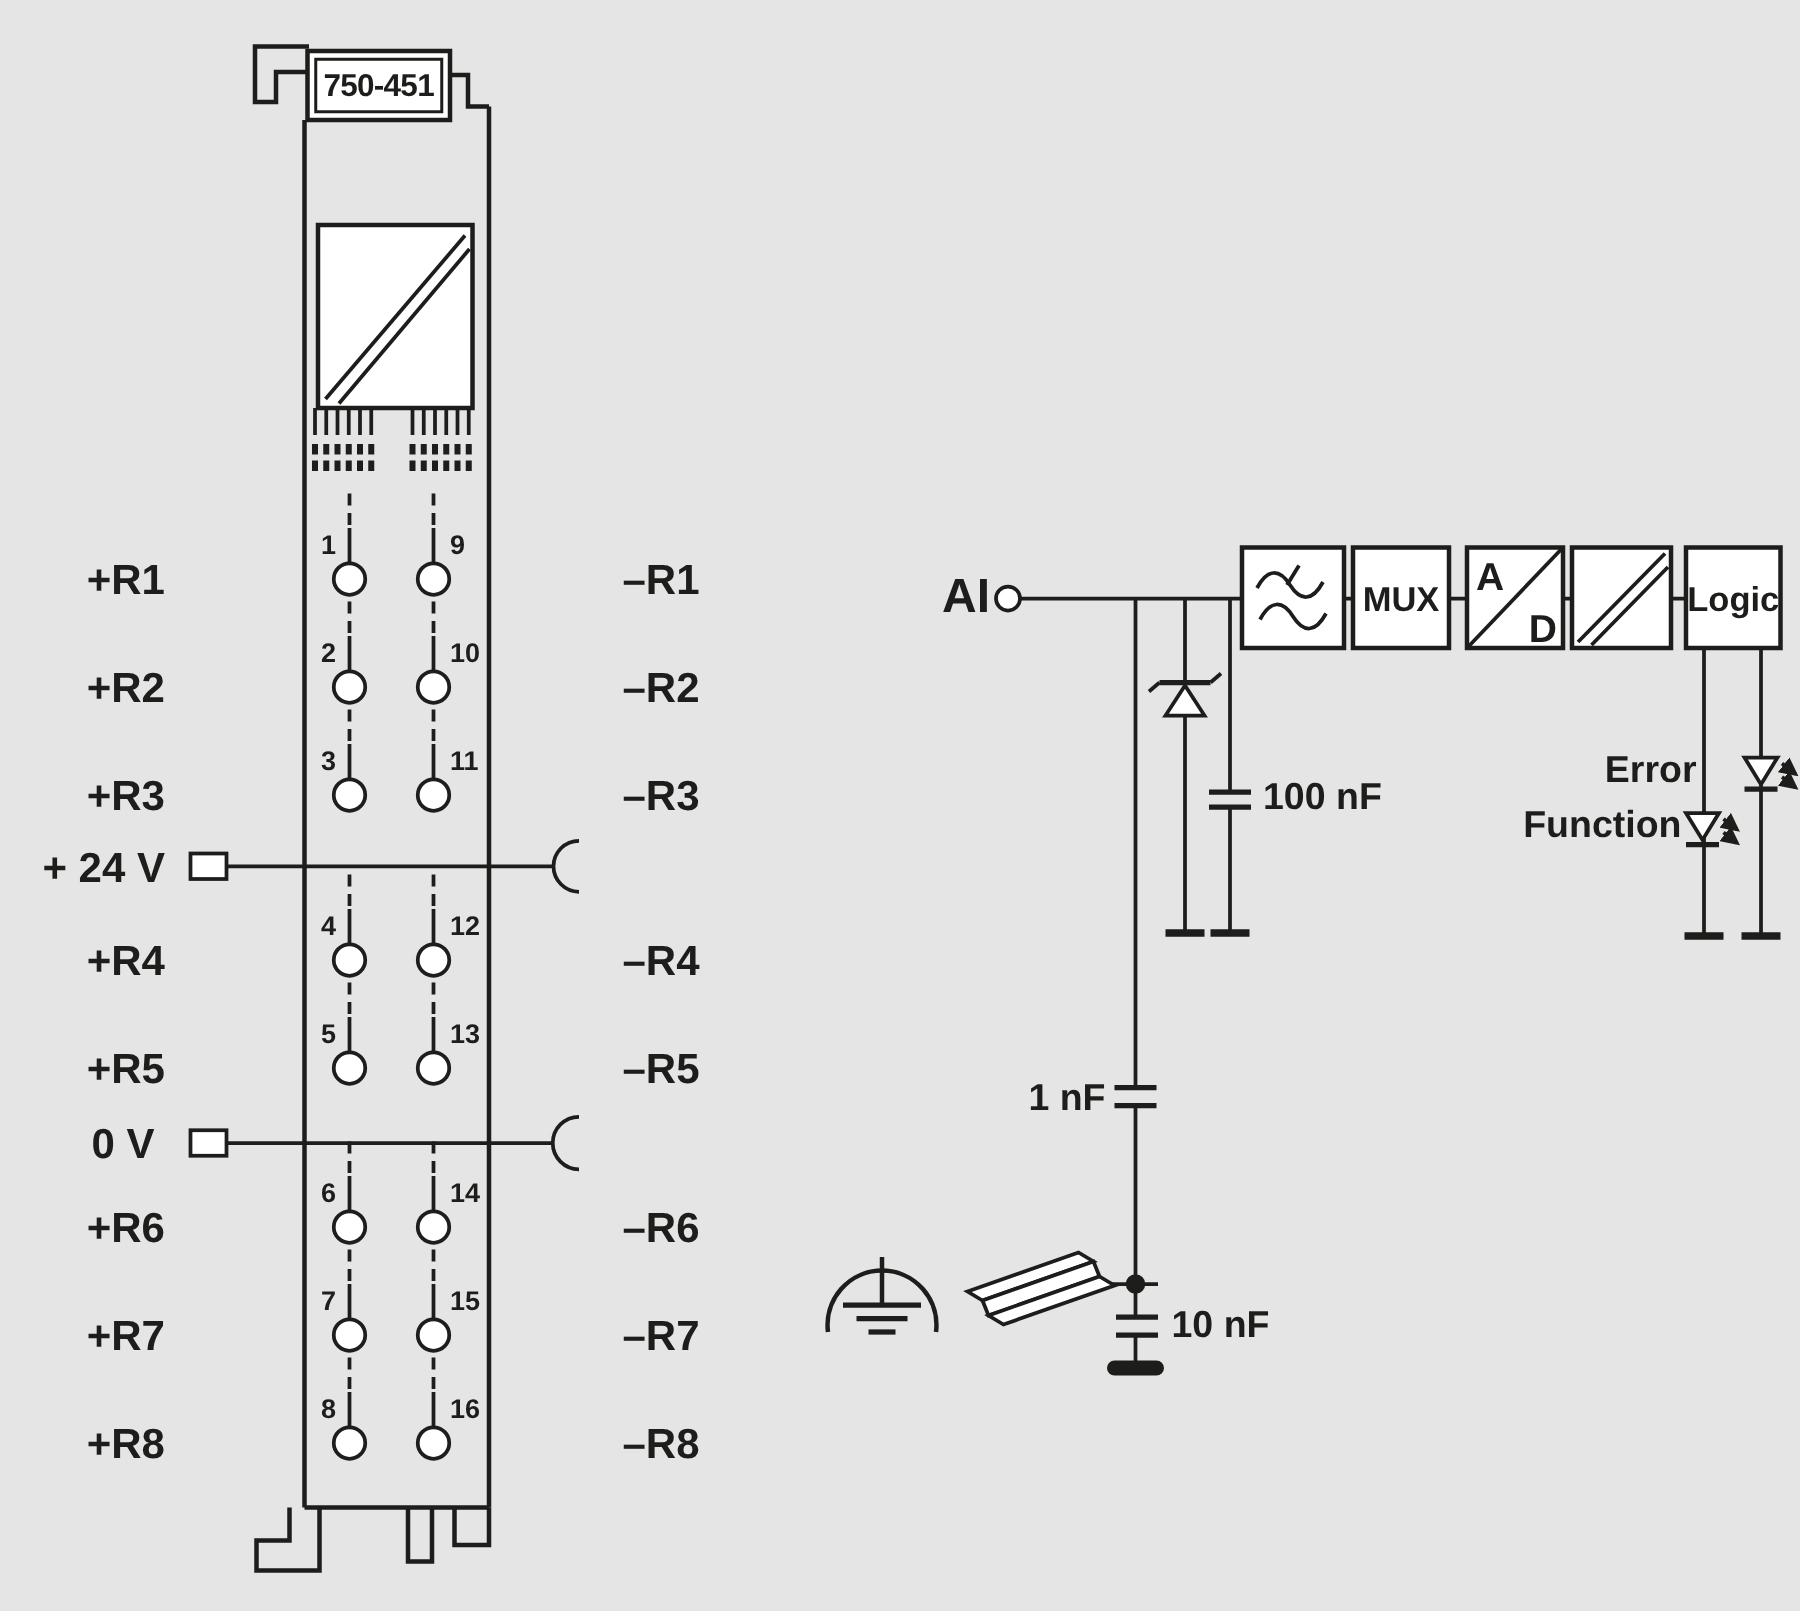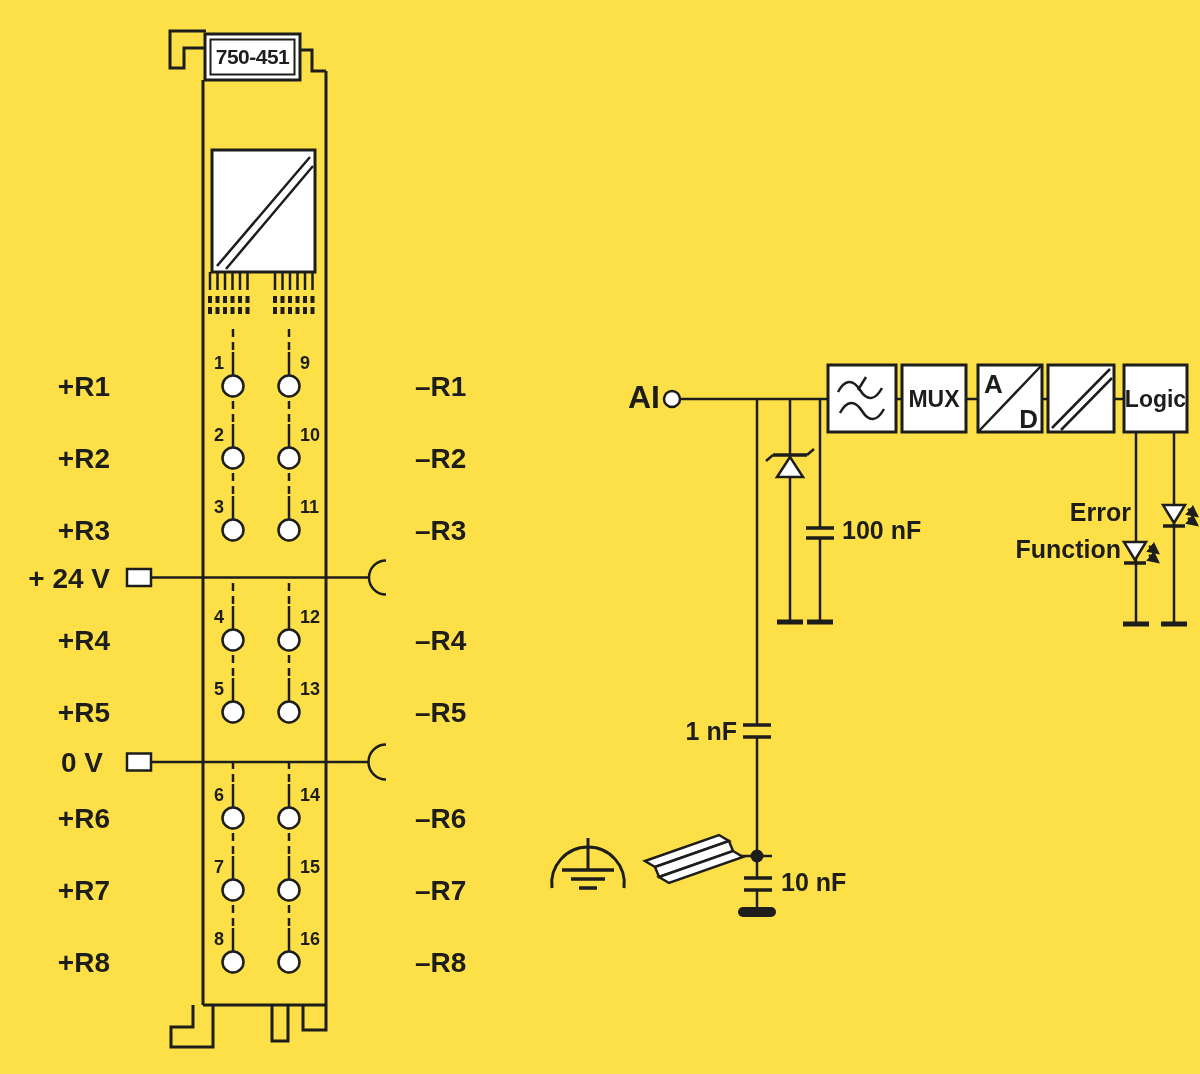--- a/index.html
+++ b/index.html
@@ -1,16 +1,16 @@
 <!DOCTYPE html>
 <html><head>
 <meta charset="utf-8">
 <style>
   html,body{margin:0;padding:0;background:#ffffff;}
-  .page{width:1200px;height:1074px;position:relative;background:#fde047;}
+  .page{width:1200px;height:1074px;position:relative;background:#e5e5e5;}
   .stroke{stroke:#1d1d1b;fill:none;stroke-width:2.5;}
   .sw2{stroke-width:2;}
   .sw3{stroke-width:3;}
   .sw35{stroke-width:3.5;}
   .bar{stroke:#1d1d1b;stroke-width:5;fill:none;}
   .fillw{fill:#ffffff;}
   .fillink{fill:#1d1d1b;stroke:none;}
   .leadDash{stroke:#1d1d1b;stroke-width:2.5;fill:none;stroke-dasharray:8 5;}
   .txt{font-family:"Liberation Sans",sans-serif;font-weight:bold;fill:#1d1d1b;}
   .t18{font-size:18px;}

